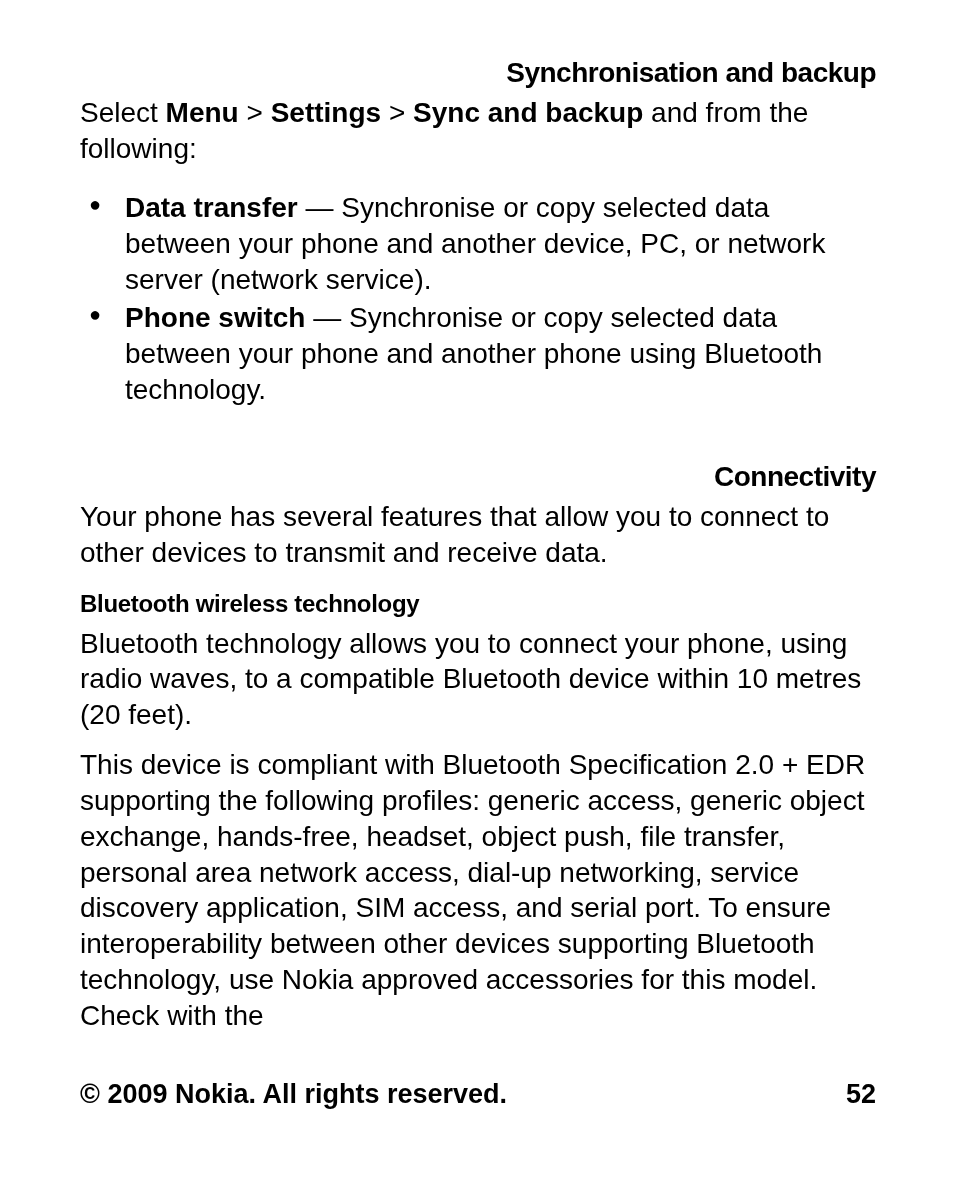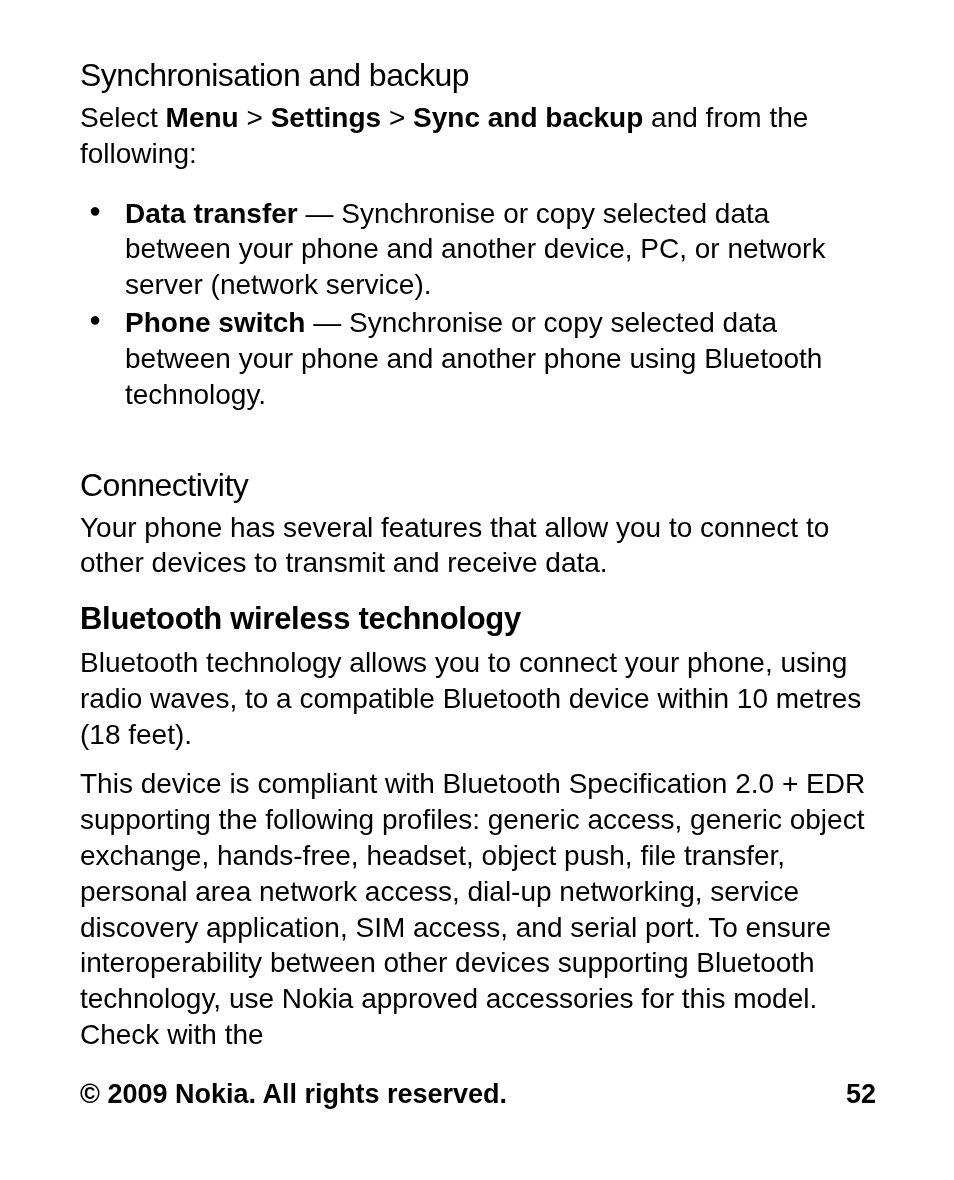--- a/index.html
+++ b/index.html
@@ -14,27 +14,28 @@
       font-family: Arial, Helvetica, sans-serif;
       color: #000000;
       padding: 55px 78px 40px 80px;
       position: relative;
     }
     .content {
       font-size: 28px;
       line-height: 1.28;
     }
     h1 {
-      font-size: 32px;
-      font-weight: normal;
+      font-size: 28px;
+      font-weight: bold;
       margin-bottom: 4px;
       letter-spacing: -0.5px;
+      text-align: right;
     }
     h2 {
-      font-size: 31px;
+      font-size: 24px;
       font-weight: bold;
       margin-bottom: 6px;
       letter-spacing: -0.3px;
     }
     .intro-line {
       margin-bottom: 24px;
     }
     .bold {
       font-weight: bold;
     }
@@ -94,21 +95,21 @@
       <span class="bold">Phone switch</span><span> — Synchronise or copy selected data between your phone and another phone using Bluetooth technology.</span>
     </li>
   </ul>
 
   <h1 class="section-gap">Connectivity</h1>
 
   <div class="para">Your phone has several features that allow you to connect to other devices to transmit and receive data.</div>
 
   <h2 class="sub-gap">Bluetooth wireless technology</h2>
 
-  <div class="para">Bluetooth technology allows you to connect your phone, using radio waves, to a compatible Bluetooth device within 10 metres (18 feet).</div>
+  <div class="para">Bluetooth technology allows you to connect your phone, using radio waves, to a compatible Bluetooth device within 10 metres (20 feet).</div>
 
   <div class="para">This device is compliant with Bluetooth Specification 2.0 + EDR supporting the following profiles: generic access, generic object exchange, hands-free, headset, object push, file transfer, personal area network access, dial-up networking, service discovery application, SIM access, and serial port. To ensure interoperability between other devices supporting Bluetooth technology, use Nokia approved accessories for this model. Check with the</div>
 
 </div>
 
 <div class="footer">
   <span>© 2009 Nokia. All rights reserved.</span>
   <span>52</span>
 </div>
 

